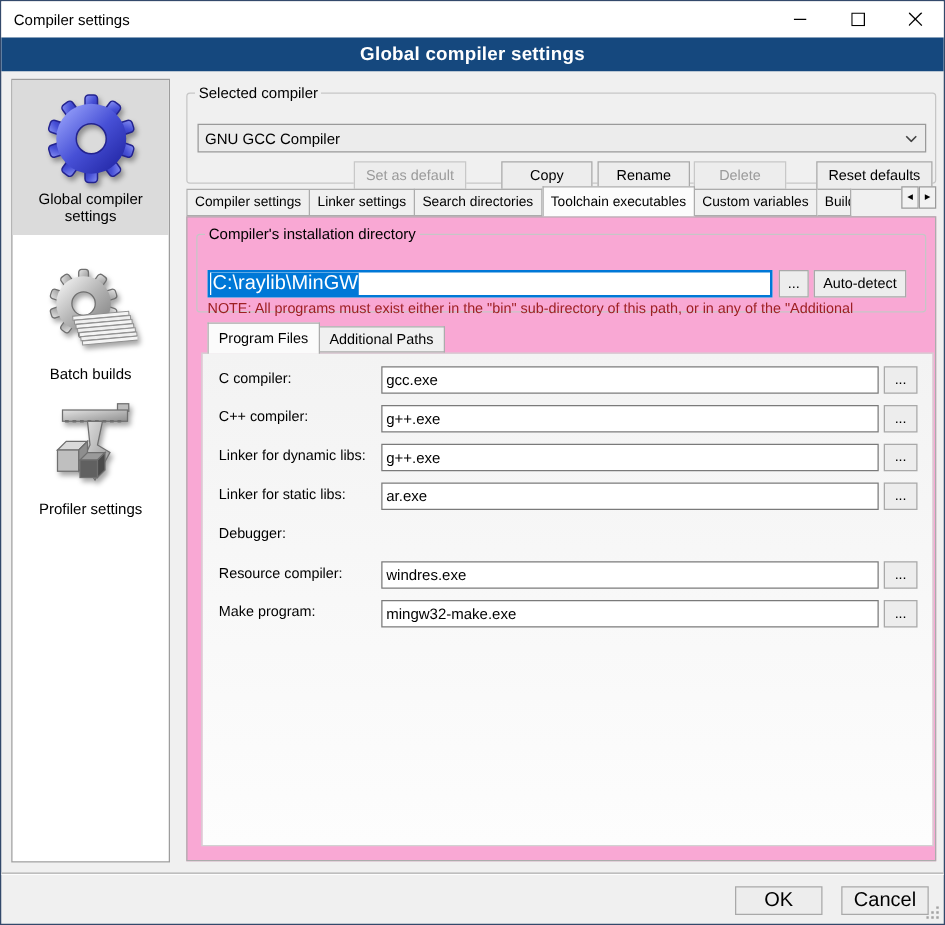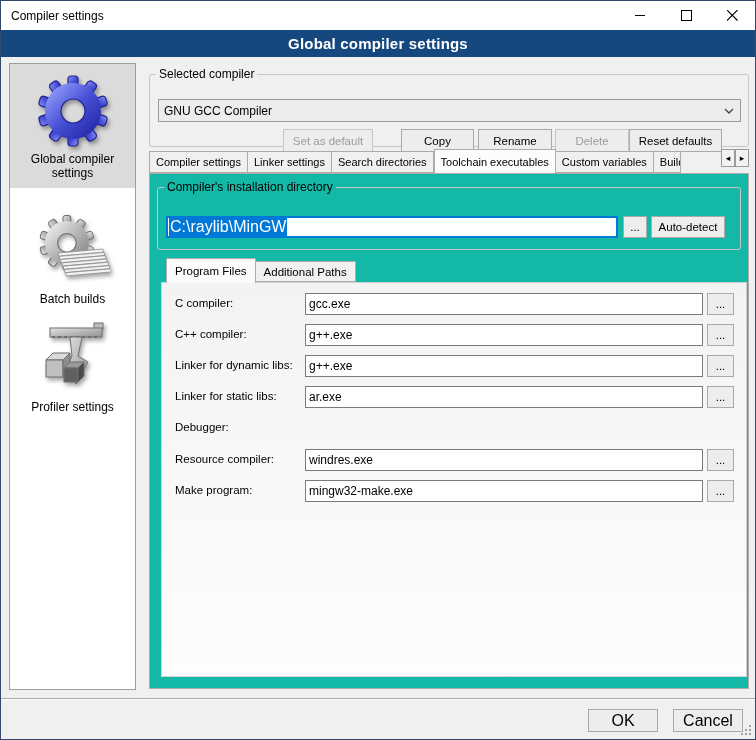--- a/index.html
+++ b/index.html
@@ -42,33 +42,33 @@
     font-size:11.5px;color:#000;box-sizing:border-box;padding:0;}
   .btn.disabled{color:#9B9B9B;border-color:#C8C8C8;}
   
   #grp-selected{left:0;top:10px;width:600px;height:80px;}
   #combo-compiler{position:absolute;left:8px;top:18px;width:583px;height:23px;}
   .btnrow{position:absolute;left:0;top:48px;width:600px;height:23px;display:flex;}
   #btn-setdefault{margin-left:133px;width:90px;}
   #btn-copy{margin-left:28px;width:73px;}
   #btn-rename{margin-left:4px;width:74px;}
   #btn-delete{margin-left:3px;width:74px;}
-  #btn-reset{width:93px;}
+  #btn-reset{margin-left:24px;width:93px;}
   
   .tabs{position:absolute;left:0;top:91px;width:600px;height:25px;display:flex;align-items:flex-end;overflow:hidden;}
   .tab{height:22px;line-height:21px;padding:0 6px;background:#F0F0F0;border:1px solid #ACACAC;border-left:none;
     box-sizing:border-box;white-space:nowrap;font-size:11px;}
   .tab:first-child{border-left:1px solid #ACACAC;}
   .tab.active{height:25px;line-height:24px;background:#FCFCFC;border-bottom:none;margin-bottom:-1px;position:relative;z-index:3;border-left:1px solid #ACACAC;}
   .tab.clip{width:27px;overflow:hidden;padding-right:0;}
   .tabarrows{position:absolute;right:0;top:92px;display:flex;z-index:4;}
   .tabarrow{width:14px;height:18px;background:#F2F2F2;border:1px solid #9A9A9A;box-sizing:border-box;
     font-family:"DejaVu Sans",sans-serif;font-size:9px;line-height:16px;text-align:center;padding:0;}
   
-  .panel{position:absolute;left:0;top:116px;width:600px;height:516px;background:#14b8a6;
+  .panel{position:absolute;left:0;top:116px;width:600px;height:516px;background:#f9a8d4;
     border:1px solid #ACACAC;box-sizing:border-box;}
   
   #grp-install{left:7px;top:6px;width:584px;height:70px;}
   .instrow{position:absolute;left:8px;top:22px;display:flex;}
   .selinput{width:452px;height:22px;box-sizing:border-box;border:2px solid var(--accent,#0078D7);
     background:#fff;display:flex;align-items:center;padding-left:1px;overflow:hidden;}
   .selinput .seltext{background:var(--accent,#0078D7);color:#fff;font-size:16px;padding:0 1px;white-space:nowrap;}
   .browse{width:24px;height:22px;margin-left:5px;}
   .autodetect{width:74px;height:22px;margin-left:4px;}
   .note{position:absolute;left:8px;top:47px;width:572px;white-space:nowrap;overflow:hidden;
@@ -255,20 +255,21 @@
 
         <fieldset class="group" id="grp-install">
           <legend>Compiler's installation directory</legend>
           <div class="instrow">
             <div class="selinput">
               <span class="seltext">C:\raylib\MinGW</span>
             </div>
             <button class="btn browse">...</button>
             <button class="btn autodetect">Auto-detect</button>
           </div>
+          <div class="note">NOTE: All programs must exist either in the "bin" sub-directory of this path, or in any of the "Additional</div>
         </fieldset>
 
         <div class="subtabs">
           <div class="subtab active">Program Files</div>
           <div class="subtab">Additional Paths</div>
         </div>
 
         <div class="subpanel">
 
           <div class="frow" style="top:10px">

